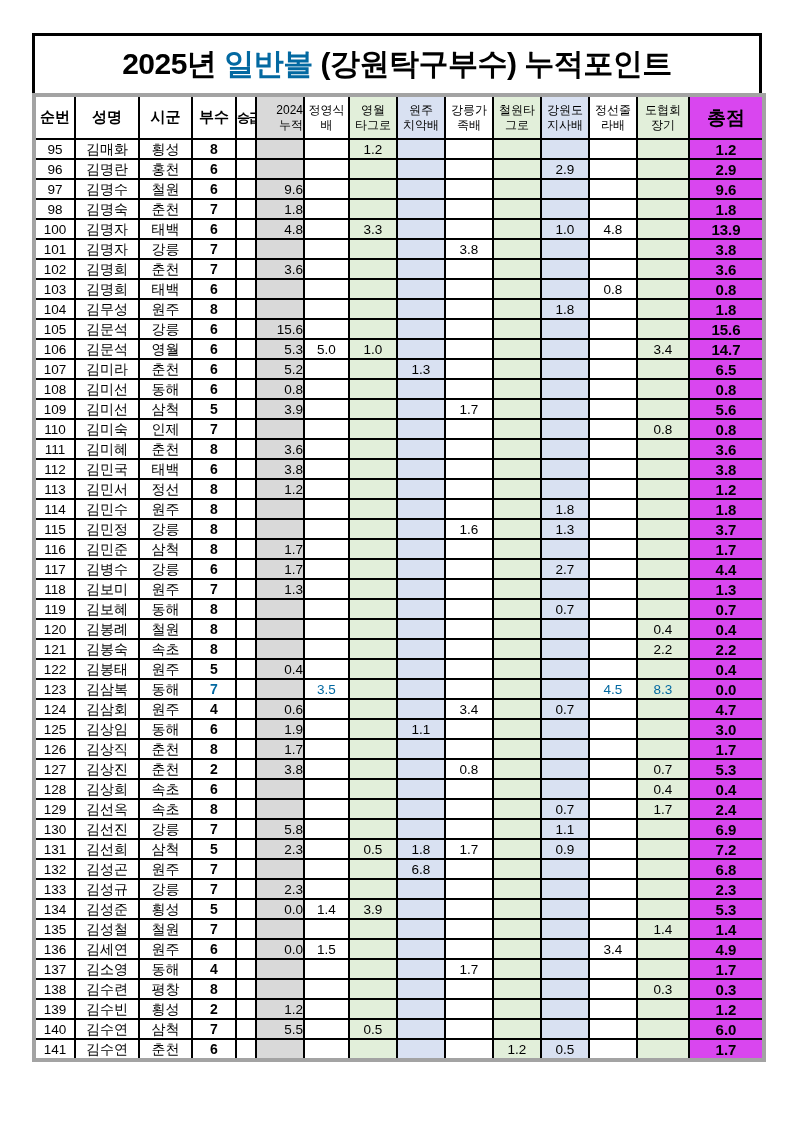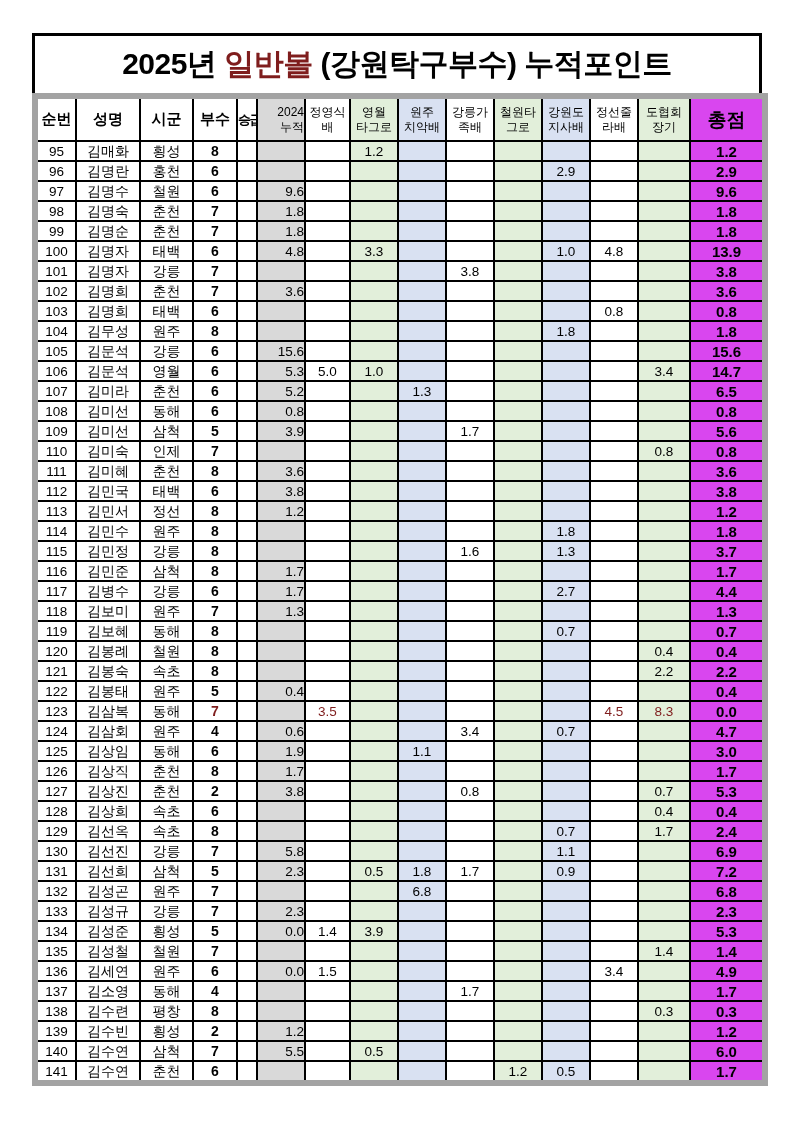--- a/index.html
+++ b/index.html
@@ -5,24 +5,24 @@
   html,body{margin:0;padding:0;}
   body{
     width:793px;height:1122px;background:#ffffff;position:relative;
     font-family:"Liberation Sans","DejaVu Sans",sans-serif;color:#000;
   }
   .wrap{position:absolute;left:32px;top:33px;width:730px;}
   .title-box{
     border:3px solid #000;height:57px;display:flex;align-items:center;justify-content:center;
     font-size:30px;font-weight:bold;letter-spacing:-0.5px;white-space:pre;
   }
-  .txt-red{color:#7f1d1d;}
+  .txt-red{color:#0369a1;}
   table{
     border-collapse:collapse;table-layout:fixed;width:730px;margin-top:-3px;
-    border:6px solid #a3a3a3;
+    border:4px solid #a3a3a3;
   }
   th,td{
     border:2px solid #000;padding:0;text-align:center;vertical-align:middle;
     overflow:hidden;white-space:nowrap;
   }
   thead th{height:41px;background:#fff;}
   tbody td{height:18px;line-height:17px;font-size:14px;}
   
   th.h-main{font-size:15px;font-weight:bold;}
   th.h-sub{font-size:12px;font-weight:normal;line-height:1.18;}
@@ -153,37 +153,20 @@
           <td class="col-7 bg-green"></td>
           <td class="col-8 bg-blue"></td>
           <td class="col-9 bg-white"></td>
           <td class="col-10 bg-green"></td>
           <td class="col-11 bg-blue"></td>
           <td class="col-12 bg-white"></td>
           <td class="col-13 bg-green"></td>
           <td class="col-14 bg-tan">1.8</td>
         </tr>
         <tr>
-          <td class="col-0 bg-white">99</td>
-          <td class="col-1 bg-white">김명순</td>
-          <td class="col-2 bg-white">춘천</td>
-          <td class="col-3 bg-white">7</td>
-          <td class="col-4 bg-white"></td>
-          <td class="col-5 bg-gray">1.8</td>
-          <td class="col-6 bg-white"></td>
-          <td class="col-7 bg-green"></td>
-          <td class="col-8 bg-blue"></td>
-          <td class="col-9 bg-white"></td>
-          <td class="col-10 bg-green"></td>
-          <td class="col-11 bg-blue"></td>
-          <td class="col-12 bg-white"></td>
-          <td class="col-13 bg-green"></td>
-          <td class="col-14 bg-tan">1.8</td>
-        </tr>
-        <tr>
           <td class="col-0 bg-white">100</td>
           <td class="col-1 bg-white">김명자</td>
           <td class="col-2 bg-white">태백</td>
           <td class="col-3 bg-white">6</td>
           <td class="col-4 bg-white"></td>
           <td class="col-5 bg-gray">4.8</td>
           <td class="col-6 bg-white"></td>
           <td class="col-7 bg-green">3.3</td>
           <td class="col-8 bg-blue"></td>
           <td class="col-9 bg-white"></td>

